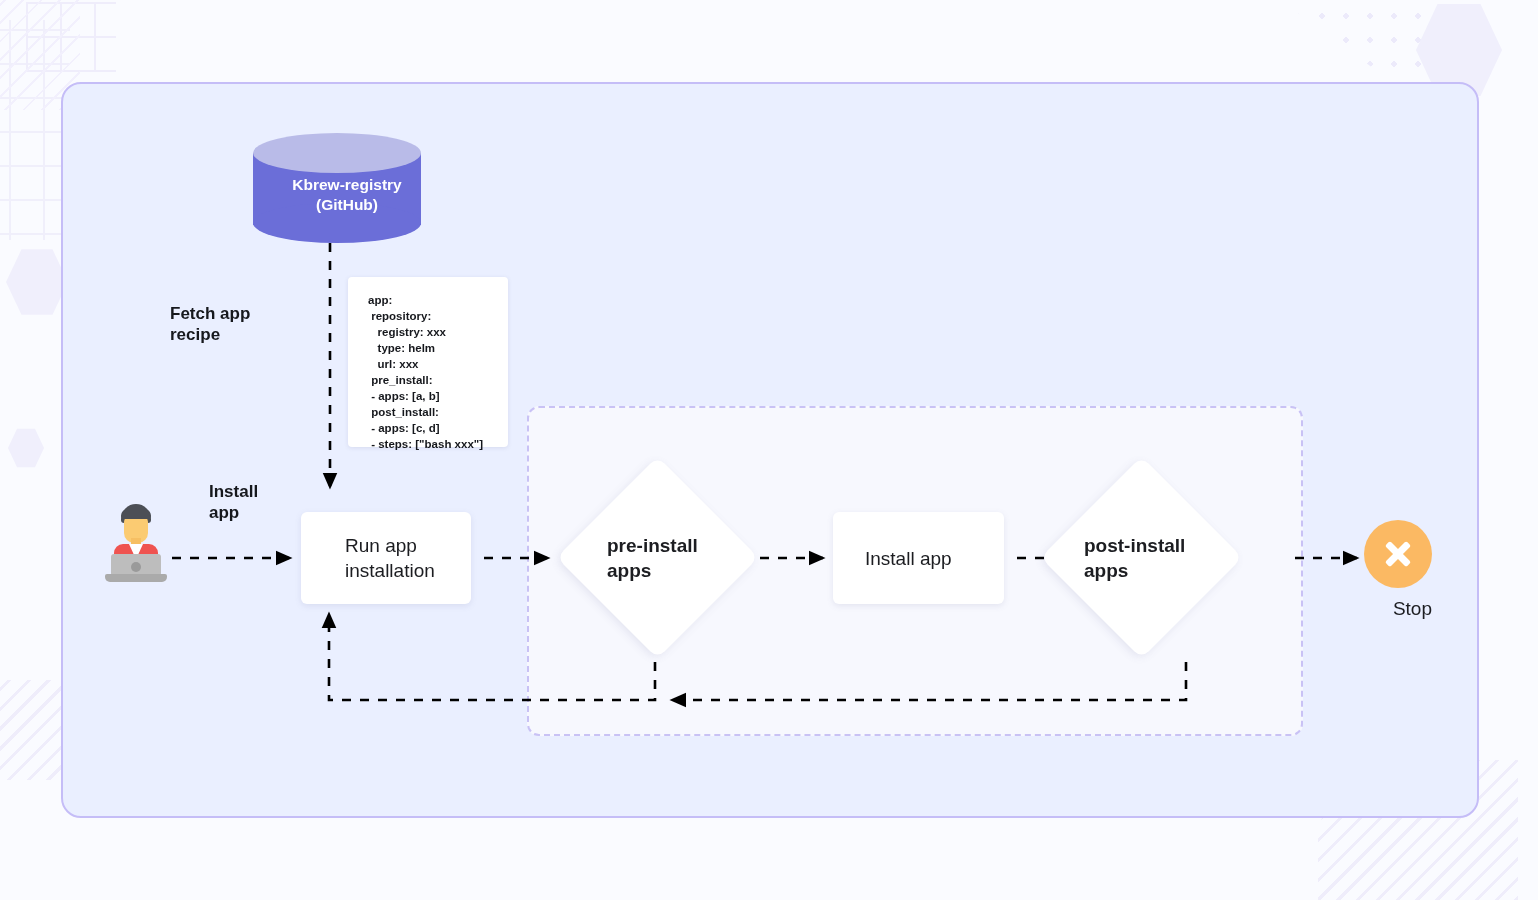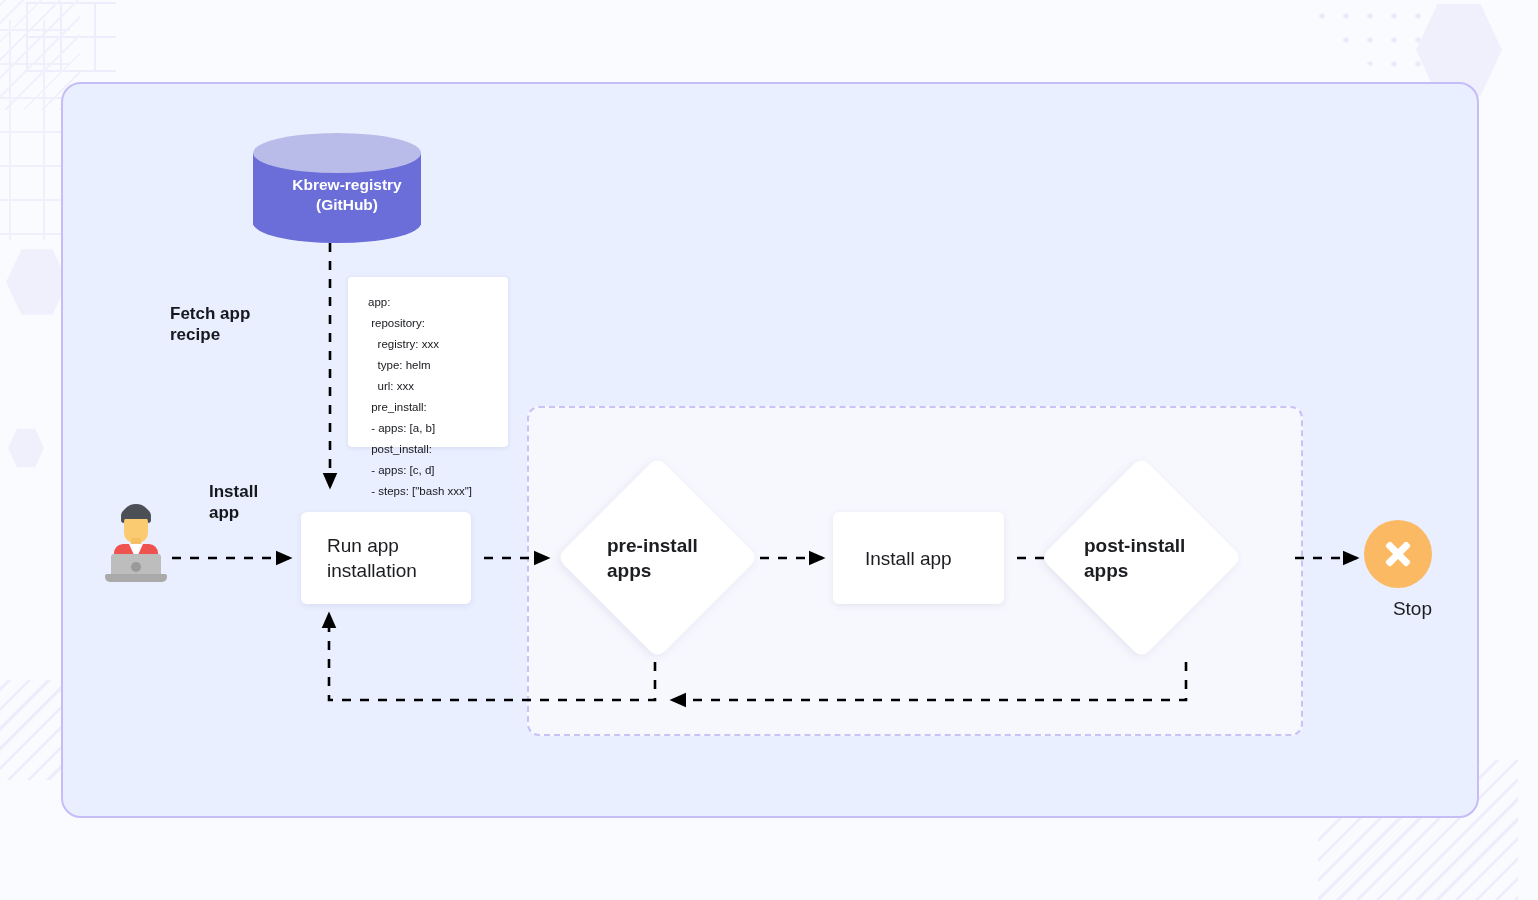--- a/index.html
+++ b/index.html
@@ -125,42 +125,42 @@
     left: 348px; top: 277px;
     width: 160px; height: 170px;
     background: #ffffff;
     border-radius: 4px;
     box-shadow: 0 1px 4px rgba(90,90,140,.14);
   }
   #yaml-text {
     position: absolute;
     left: 20px; top: 15px;
     font-size: 11.5px;
-    font-weight: normal;
-    line-height: 21px;
+    font-weight: bold;
+    line-height: 16px;
     color: #16181d;
     white-space: pre;
     font-family: "Liberation Sans", sans-serif;
   }
 
   
   .proc-box {
     position: absolute;
     background: #ffffff;
     border-radius: 6px;
     box-shadow: 0 2px 6px rgba(100,100,150,.13);
     display: flex;
     align-items: center;
     font-size: 19px;
     color: #1c1d21;
     line-height: 25px;
   }
   #box-run {
     left: 301px; top: 512px; width: 170px; height: 92px;
-    padding-left: 26px;
+    padding-left: 44px;
   }
   #box-install {
     left: 833px; top: 512px; width: 171px; height: 92px;
     padding-left: 32px;
   }
 
   
   .diamond-wrap { position: absolute; }
   .diamond-shape {
     position: absolute;

